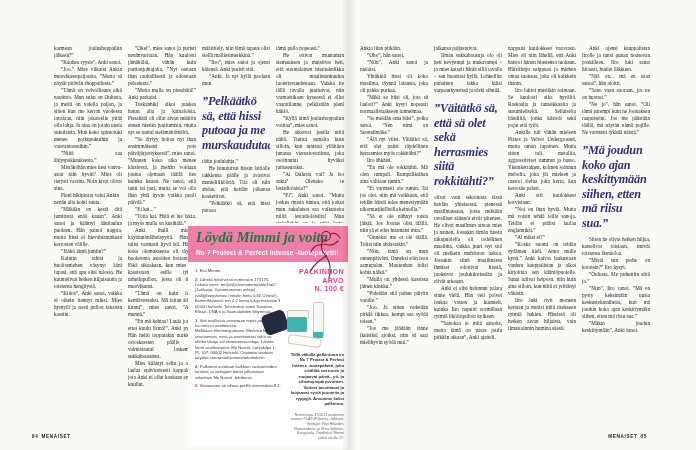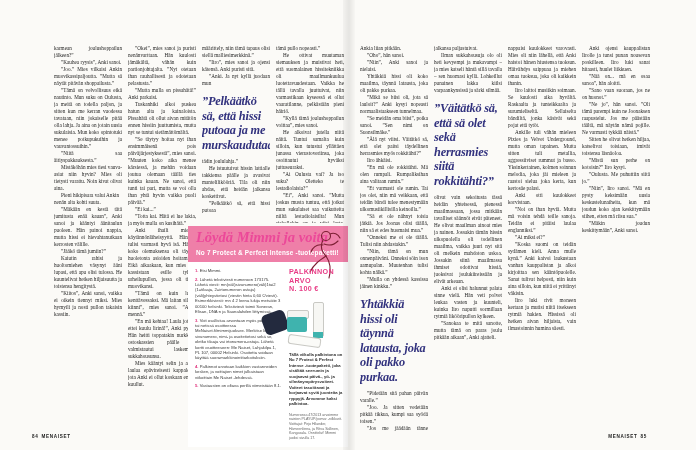--- a/index.html
+++ b/index.html
@@ -12,30 +12,30 @@
   .para{margin:0;text-indent:7px}
   .block.cont > .para:first-child{text-indent:0}
   .lc1{left:54px}.lc2{left:128px}.lc3{left:202px;height:180px}.lc4{left:276px;height:178px}
   .rc1{left:360px}.rc2{left:434px}.rc3{left:508px}.rc4{left:582px}
   .quote{font-style:italic;font-weight:700;font-size:12.3px;line-height:14.5px;
          color:#32327e;margin:7px 0 6px;text-align:left;letter-spacing:-0.2px;text-indent:0}
   
   .ad{position:absolute;left:188px;top:226px;width:160px;height:221px;background:#fff}
   .ad-band{position:absolute;left:0;top:0;width:160px;height:36px;background:#ef7fa8}
   .ad-title{position:absolute;left:8px;top:3px;font-style:italic;font-weight:700;
-            font-size:14.5px;color:#ec4899;white-space:nowrap}
+            font-size:14.5px;color:#15803d;white-space:nowrap}
   .ad-sub{position:absolute;left:8px;top:23px;font-family:"Liberation Sans",sans-serif;
           font-weight:700;font-size:6.4px;color:#fff;letter-spacing:.2px}
   .mimmi{position:absolute;right:4px;top:2px}
   .ad-steps{position:absolute;left:7px;top:42px;width:87px;
             font-family:"Liberation Sans",sans-serif;font-size:4.2px;line-height:5.4px;
             color:#3a3a3a;text-align:left;overflow-wrap:anywhere}
   .ad-steps p{margin:0 0 3.2px}
   .sn{color:#e0317c;font-weight:700}
-  .ad-right{position:absolute;left:101px;top:42px;width:55px;text-align:left}
+  .ad-right{position:absolute;left:101px;top:42px;width:55px;text-align:right}
   .prize{font-family:"Liberation Sans",sans-serif;font-weight:700;font-size:7.2px;
          line-height:8.6px;color:#e83c86;letter-spacing:.3px}
   .products{position:relative;height:52px;margin:4px 0 2px}
   .products div{position:absolute}
   .p-lid{left:-26px;top:14px;width:24px;height:21px;background:#232a3e;border-radius:5px;transform:rotate(-20deg)}
   .p-jarlid{left:-2px;top:12px;width:20px;height:7px;background:#f4f4f1;border:0.5px solid #c9c9c4;border-radius:2px}
   .p-jar{left:-2px;top:19px;width:20px;height:15px;background:#3fb3ae;border-radius:2px}
   .p-tube{left:24px;top:4px;width:9px;height:33px;background:#f7f7f4;border:0.5px solid #c9c9c4;border-radius:2px}
   .p-cap{left:24px;top:34px;width:10px;height:6px;background:#3fb3ae}
   .p-tube2{left:-1px;top:38px;width:31px;height:8px;background:#fbfbf8;border:0.5px solid #c9c9c4;border-radius:3px;transform:rotate(8deg)}
@@ -167,21 +167,20 @@
         <p class="para">”Se meidän oma biisi”, poika sanoi. ”Sen nimi on Suonsilmäke.”</p>
         <p class="para">”Älä nyt viitsi. Väitätkö sä, että olet paitsi täydellinen herrasmies myös rokkitähti?”</p>
         <p class="para">Iiro ähkäisi.</p>
         <p class="para">”En mä ole rokkitähti. Mä olen rumpali. Rumpaliksihan aina valitaan rumin.”</p>
         <p class="para">”Et varmasti ole rumin. Tai jos olet, niin mä veikkaan, että teidän bändi tulee menestymään ulkomusiikillisilla keinoilla.”</p>
         <p class="para">”Sä et ole nähnyt toisia jätkiä. Jos Joonas olisi täällä, niin sä et edes huomaisi mua.”</p>
         <p class="para">”Onneksi me ei ole täällä. Tulisi niin ahdastakin.”</p>
         <p class="para">”Niin, tämä on mun onnenpäiväni. Onneksi söin ison aamupalan. Muutenhan tulisi kohta nälkä.”</p>
         <p class="para">”Mulla on yhdessä kassissa jäinen kinkku.”</p>
       </div>
-    <div class="quote">Yhtäkkiä hissi oli täynnä latausta, joka oli pakko purkaa.</div>
     <div class="block">
         <p class="para">”Pidetään sitä pahan päivän varalle.”</p>
         <p class="para">”Joo. Ja sitten vedetään pitkää tikkua, kumpi saa syödä toisen.”</p>
         <p class="para">”Jos me jäädään tänne ikuisiksi ajoiksi, niin sä saat mielihyvin syödä mut.”</p>
       </div>
   </div>
 
   <div class="col rc2">
     <div class="block cont">
         <p class="para">jalkansa paljastuivat.</p>
@@ -208,20 +207,21 @@
       </div>
   </div>
 
   <div class="col rc4">
     <div class="block">
         <p class="para">Anki ojensi kauppalistan Iirolle ja tunsi punan nousevan poskilleen. Iiro luki sanat hitaasti, huulet liikkuen.</p>
         <p class="para">”Nää on... mä en osaa sanoa”, hän aloitti.</p>
         <p class="para">”Sano vaan suoraan, jos ne on huonot.”</p>
         <p class="para">”Ne jo”, hän sanoi. ”Oli tämä parempi kuin ne Joonaksen raapustelut. Jos me päästään täältä, mä näytän nämä pojille. Ne varmasti tykkää näistä.”</p>
       </div>
+    <div class="quote">”Mä joudun koko ajan keskittymään siihen, etten mä riisu sua.”</div>
     <div class="block">
         <p class="para">Sitten he olivat hetken hiljaa, katselivat toisiaan, imivät toistensa läsnäoloa.</p>
         <p class="para">”Mistä sun perhe on kotoisin?” Iiro kysyi.</p>
         <p class="para">”Oulusta. Me puhuttiin siitä jo.”</p>
         <p class="para">”Niin”, Iiro sanoi. ”Mä en pysty keksimään uusia keskustelunaiheita, kun mä joudun koko ajan keskittymään siihen, etten mä riisu sua.”</p>
         <p class="para">”Mäkin joudun keskittymään”, Anki sanoi.</p>
       </div>
   </div>
 
   <div class="footer fl">

